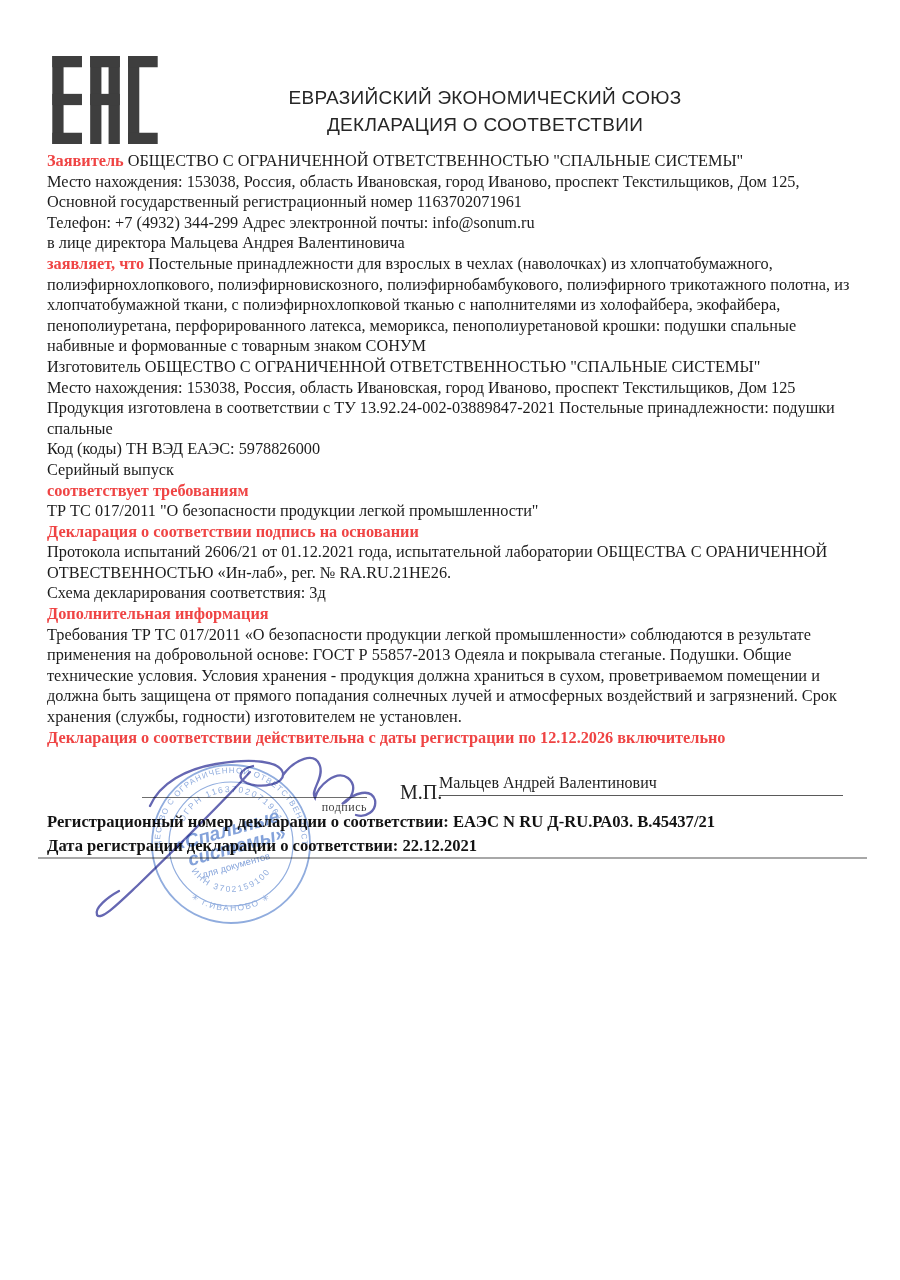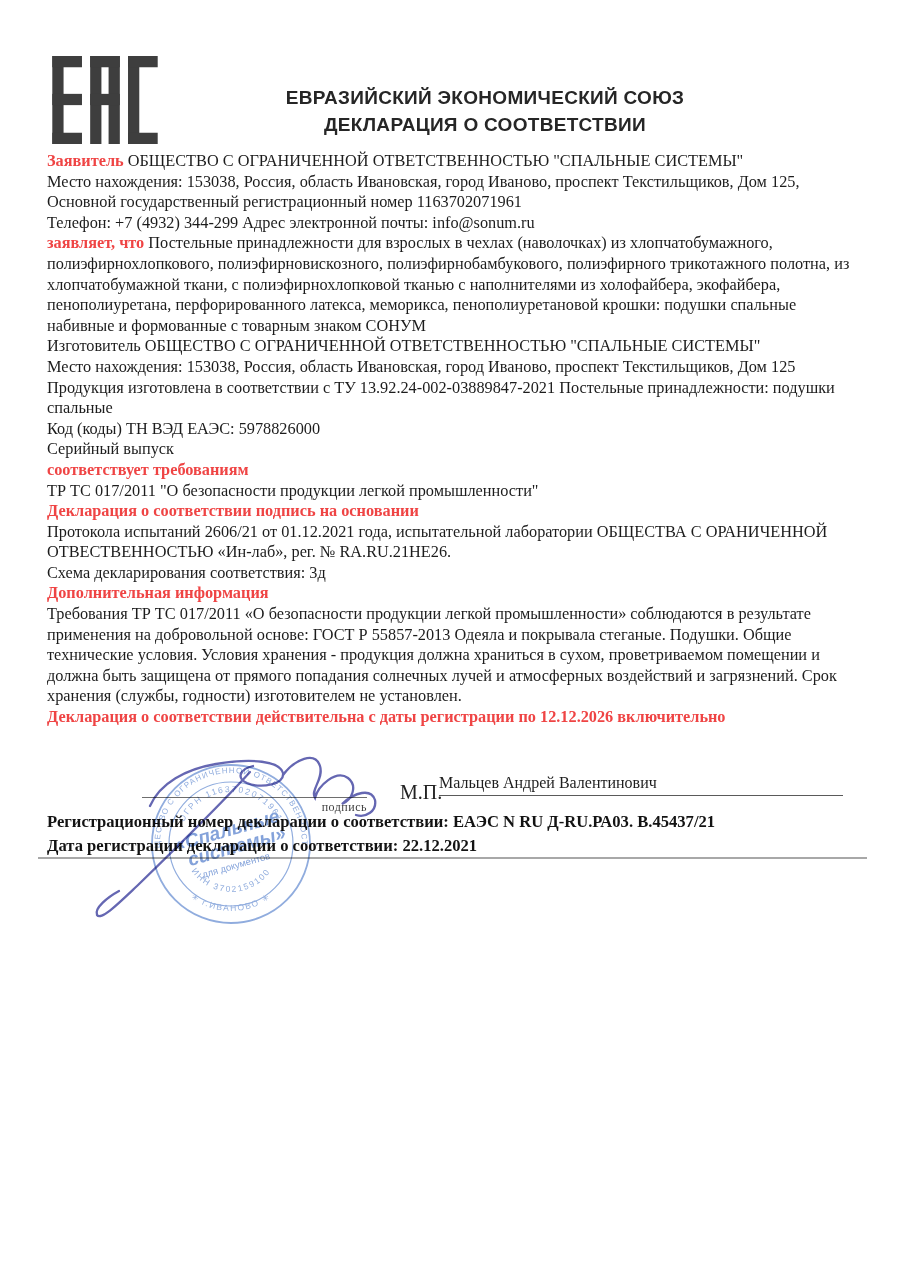--- a/index.html
+++ b/index.html
@@ -14,21 +14,21 @@
   .page { position:absolute; inset:0; }
 
   
   .logo { position:absolute; left:49px; top:56px; width:112px; height:88px; }
 
   
   .title {
     position:absolute; left:150px; top:84px; width:670px;
     text-align:center;
     font-family:"Liberation Sans", sans-serif;
-    font-weight:bold; font-size:19px; line-height:27px;
+    font-weight:normal; font-size:19px; line-height:27px;
     color:#262626; letter-spacing:0.3px;
   }
 
   
   .doc-body {
     position:absolute; left:47px; top:151px; width:820px;
     font-size:16.3px; line-height:20.6px; color:#1c1c1c;
     text-align:left;
   }
   .doc-body p { margin:0; }
@@ -103,20 +103,21 @@
 
   <div class="title">
     <div>ЕВРАЗИЙСКИЙ ЭКОНОМИЧЕСКИЙ СОЮЗ</div>
     <div>ДЕКЛАРАЦИЯ О СООТВЕТСТВИИ</div>
   </div>
 
   <div class="doc-body">
       <p><b>Заявитель</b> ОБЩЕСТВО С ОГРАНИЧЕННОЙ ОТВЕТСТВЕННОСТЬЮ "СПАЛЬНЫЕ СИСТЕМЫ"</p>
       <p>Место нахождения: 153038, Россия, область Ивановская, город Иваново, проспект Текстильщиков, Дом 125, Основной государственный регистрационный номер 1163702071961</p>
       <p>Телефон: +7 (4932) 344-299 Адрес электронной почты: info@sonum.ru</p>
+      <p>в лице директора Мальцева Андрея Валентиновича</p>
       <p><b>заявляет, что</b> Постельные принадлежности для взрослых в чехлах (наволочках) из хлопчатобумажного, полиэфирнохлопкового, полиэфирновискозного, полиэфирнобамбукового, полиэфирного трикотажного полотна, из хлопчатобумажной ткани, с полиэфирнохлопковой тканью с наполнителями из холофайбера, экофайбера, пенополиуретана, перфорированного латекса, меморикса, пенополиуретановой крошки: подушки спальные набивные и формованные с товарным знаком СОНУМ</p>
       <p>Изготовитель ОБЩЕСТВО С ОГРАНИЧЕННОЙ ОТВЕТСТВЕННОСТЬЮ "СПАЛЬНЫЕ СИСТЕМЫ"</p>
       <p>Место нахождения: 153038, Россия, область Ивановская, город Иваново, проспект Текстильщиков, Дом 125</p>
       <p>Продукция изготовлена в соответствии с ТУ 13.92.24-002-03889847-2021 Постельные принадлежности: подушки спальные</p>
       <p>Код (коды) ТН ВЭД ЕАЭС: 5978826000</p>
       <p>Серийный выпуск</p>
       <p class="bold">соответствует требованиям</p>
       <p>ТР ТС 017/2011 "О безопасности продукции легкой промышленности"</p>
       <p class="bold">Декларация о соответствии подпись на основании</p>
       <p>Протокола испытаний 2606/21 от 01.12.2021 года, испытательной лаборатории ОБЩЕСТВА С ОРАНИЧЕННОЙ ОТВЕСТВЕННОСТЬЮ «Ин-лаб», рег. № RA.RU.21НЕ26.</p>

